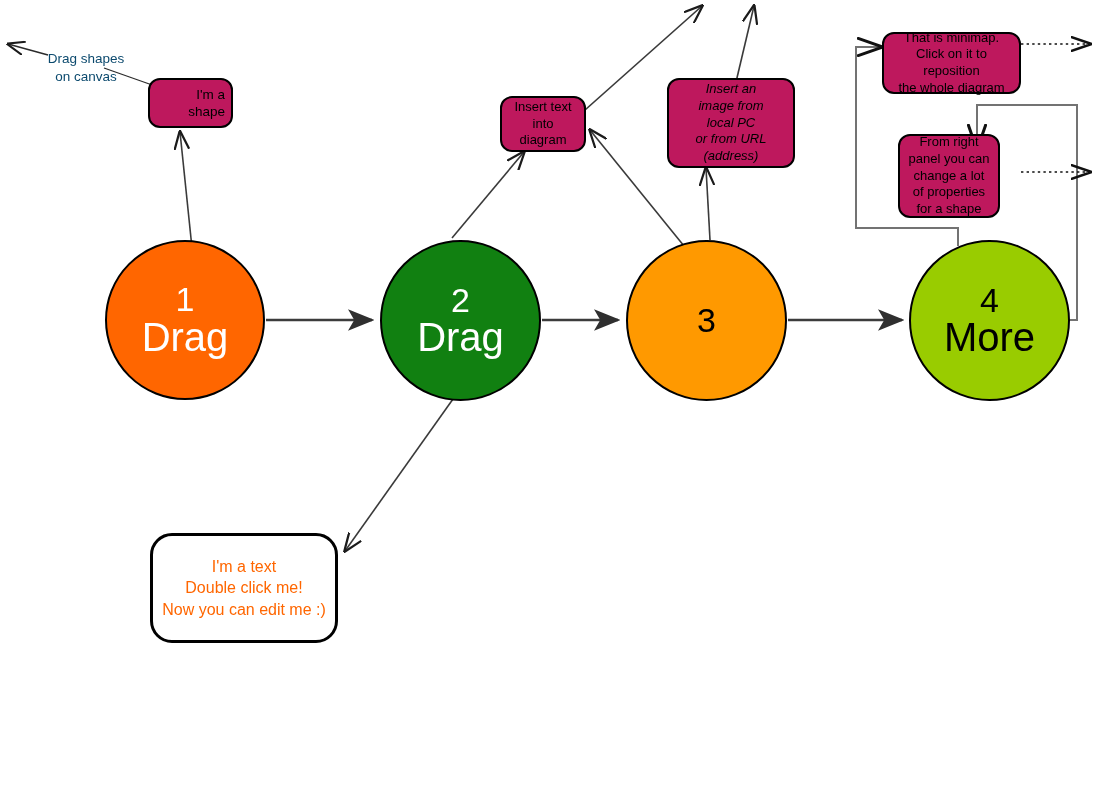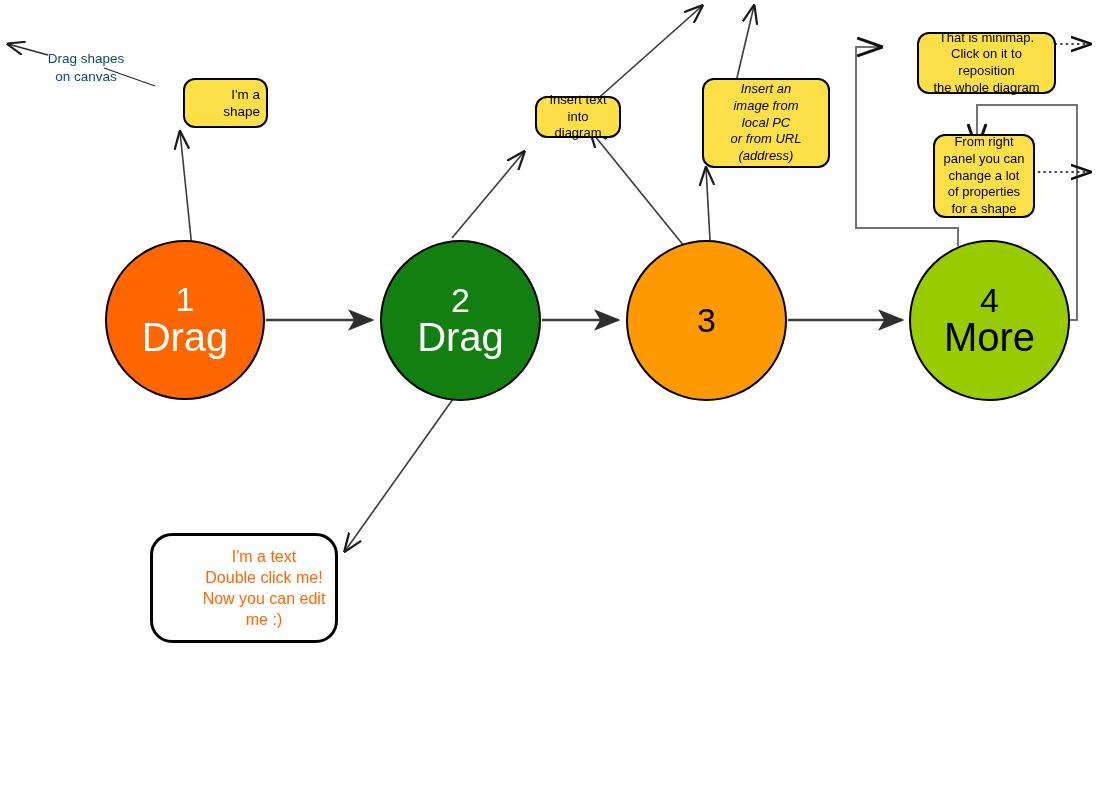--- a/index.html
+++ b/index.html
@@ -19,34 +19,33 @@
     box-sizing:border-box;line-height:1.02;text-align:center;
   }
   .circle .num{display:block;font-size:34px;}
   .circle .cap{display:block;font-size:40px;}
   .c-white{color:#ffffff;}
   .c-black{color:#000000;}
 
   
   .shape{
     position:absolute;box-sizing:border-box;
-    background:#fde047;border:2.5px solid #000;border-radius:12px;
+    background:#be185d;border:2.5px solid #000;border-radius:12px;
     display:flex;align-items:center;justify-content:center;
     text-align:center;color:#000;font-size:13px;line-height:1.28;
     padding:4px 6px;
-    margin-left:35px;
   }
   .shape.small{font-size:13.5px;}
 
   
   .textbox{
     position:absolute;box-sizing:border-box;background:#ffffff;
     border:3px solid #000;border-radius:22px;
     display:flex;align-items:center;justify-content:center;
-    text-align:center;color:#ff6600;font-size:16px;line-height:1.32;padding-left:40px;
+    text-align:center;color:#ff6600;font-size:16px;line-height:1.32;
   }
 
   
   .freelabel{
     position:absolute;text-align:center;line-height:1.3;
   }
   .lbl-dark{color:#0c4a6e;font-size:13.5px;}
   .lbl-magenta{color:#b0368a;font-size:11.5px;line-height:1.32;}
 </style>
 </head>
@@ -105,21 +104,21 @@
 
   <div class="freelabel lbl-dark" style="left:36px;top:50px;width:100px;">
     <span>Drag shapes<br>on canvas</span>
   </div>
 
 
   <div class="shape small" style="left:148px;top:78px;width:85px;height:50px;text-align:right;">
     <span>I'm a shape</span>
   </div>
 
-  <div class="shape" style="left:500px;top:96px;width:86px;height:42px;">
+  <div class="shape" style="left:500px;top:96px;width:86px;height:56px;">
     <span>Insert text<br>into diagram</span>
   </div>
 
   <div class="shape" style="left:667px;top:78px;width:128px;height:90px;font-style:italic;">
     <span>Insert an<br>image from<br>local PC<br>or from URL<br>(address)</span>
   </div>
 
   <div class="shape" style="left:882px;top:32px;width:139px;height:62px;">
     <span>That is minimap.<br>Click on it to reposition<br>the whole diagram</span>
   </div>

